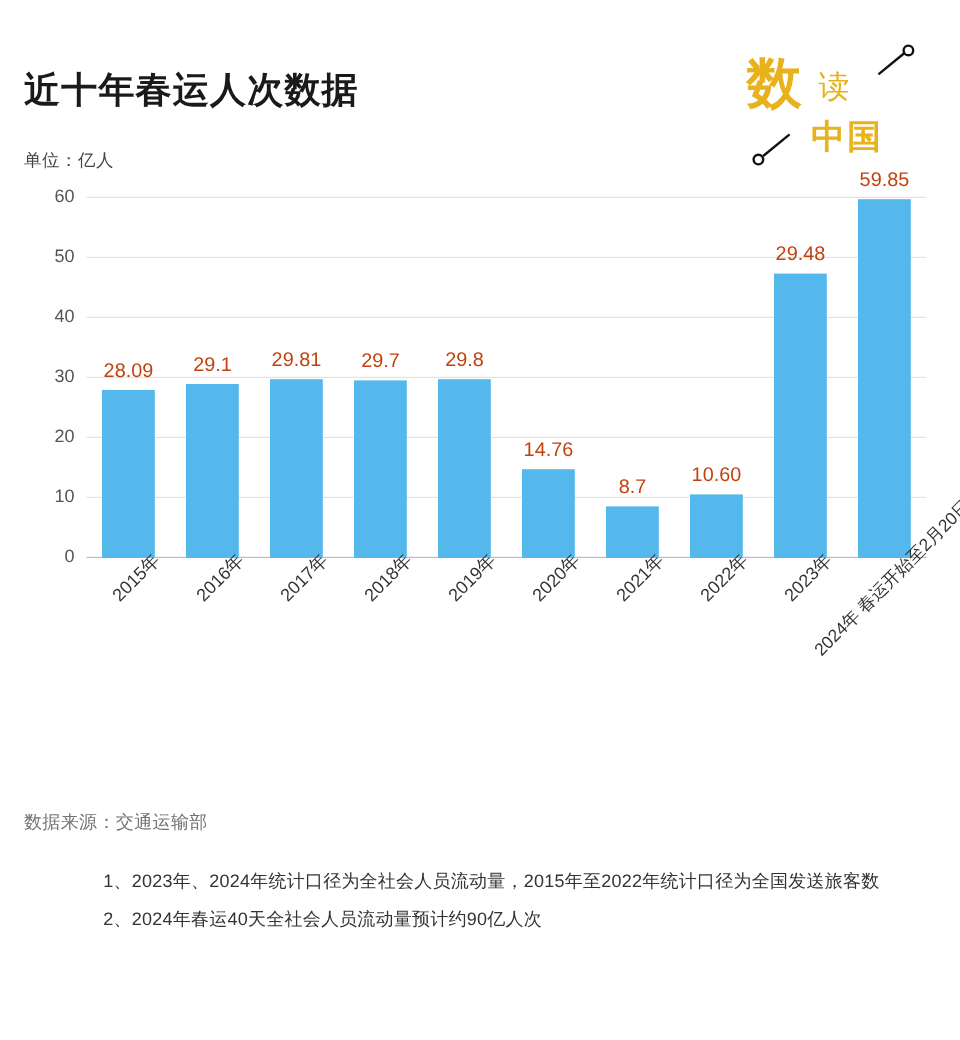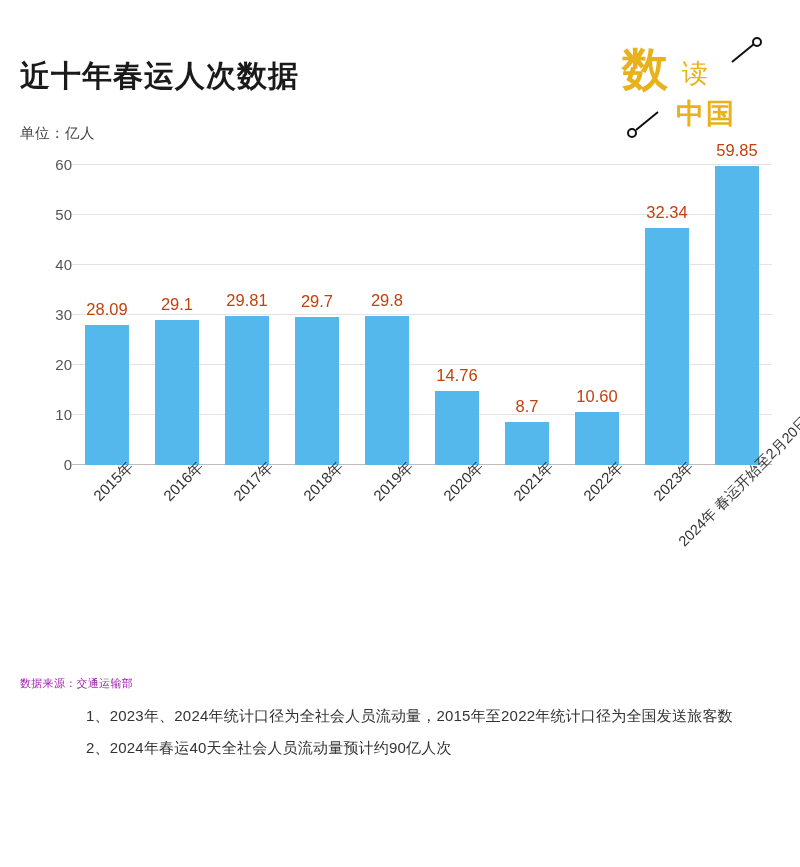--- a/index.html
+++ b/index.html
@@ -109,21 +109,21 @@
     right: 0;
     height: 1px;
     background: #e3e3e3;
   }
   .gridline.axis0 {
     background: #bdbdbd;
   }
   .ytick {
     position: absolute;
     right: 100%;
-    margin-right: 0;
+    margin-right: 10px;
     transform: translateY(-50%);
     font-size: 15px;
     color: #555;
     white-space: nowrap;
   }
   .bars {
     position: absolute;
     left: 0;
     right: 0;
     top: 0;
@@ -183,26 +183,26 @@
   }
 
   
   .footer {
     position: absolute;
     left: 20px;
     right: 20px;
     top: 676px;
   }
   .source {
-    font-size: 11px;
-    color: #a21caf;
+    font-size: 15px;
+    color: #737373;
     letter-spacing: 0.3px;
   }
   .notes {
-    margin-top: 12px;
+    margin-top: 27px;
     padding-left: 66px;
   }
   .note {
     font-size: 15px;
     color: #333;
     line-height: 1.75;
     letter-spacing: 0.2px;
   }
   .note + .note {
     margin-top: 6px;
@@ -282,21 +282,21 @@
         </div>
         <div class="bar-slot">
           <span class="bar-label" style="bottom: calc(14.5% + 6px);">8.7</span>
           <div class="bar" style="height: 14.5%;"></div>
         </div>
         <div class="bar-slot">
           <span class="bar-label" style="bottom: calc(17.6667% + 6px);">10.60</span>
           <div class="bar" style="height: 17.6667%;"></div>
         </div>
         <div class="bar-slot">
-          <span class="bar-label" style="bottom: calc(78.8833% + 6px);">32.34</span>
+          <span class="bar-label" style="bottom: calc(78.8833% + 6px);">29.48</span>
           <div class="bar" style="height: 78.8833%;"></div>
         </div>
         <div class="bar-slot">
           <span class="bar-label" style="bottom: calc(99.75% + 6px);">59.85</span>
           <div class="bar" style="height: 99.75%;"></div>
         </div>
       </div>
     </div>
 
     <div class="xlabels">

